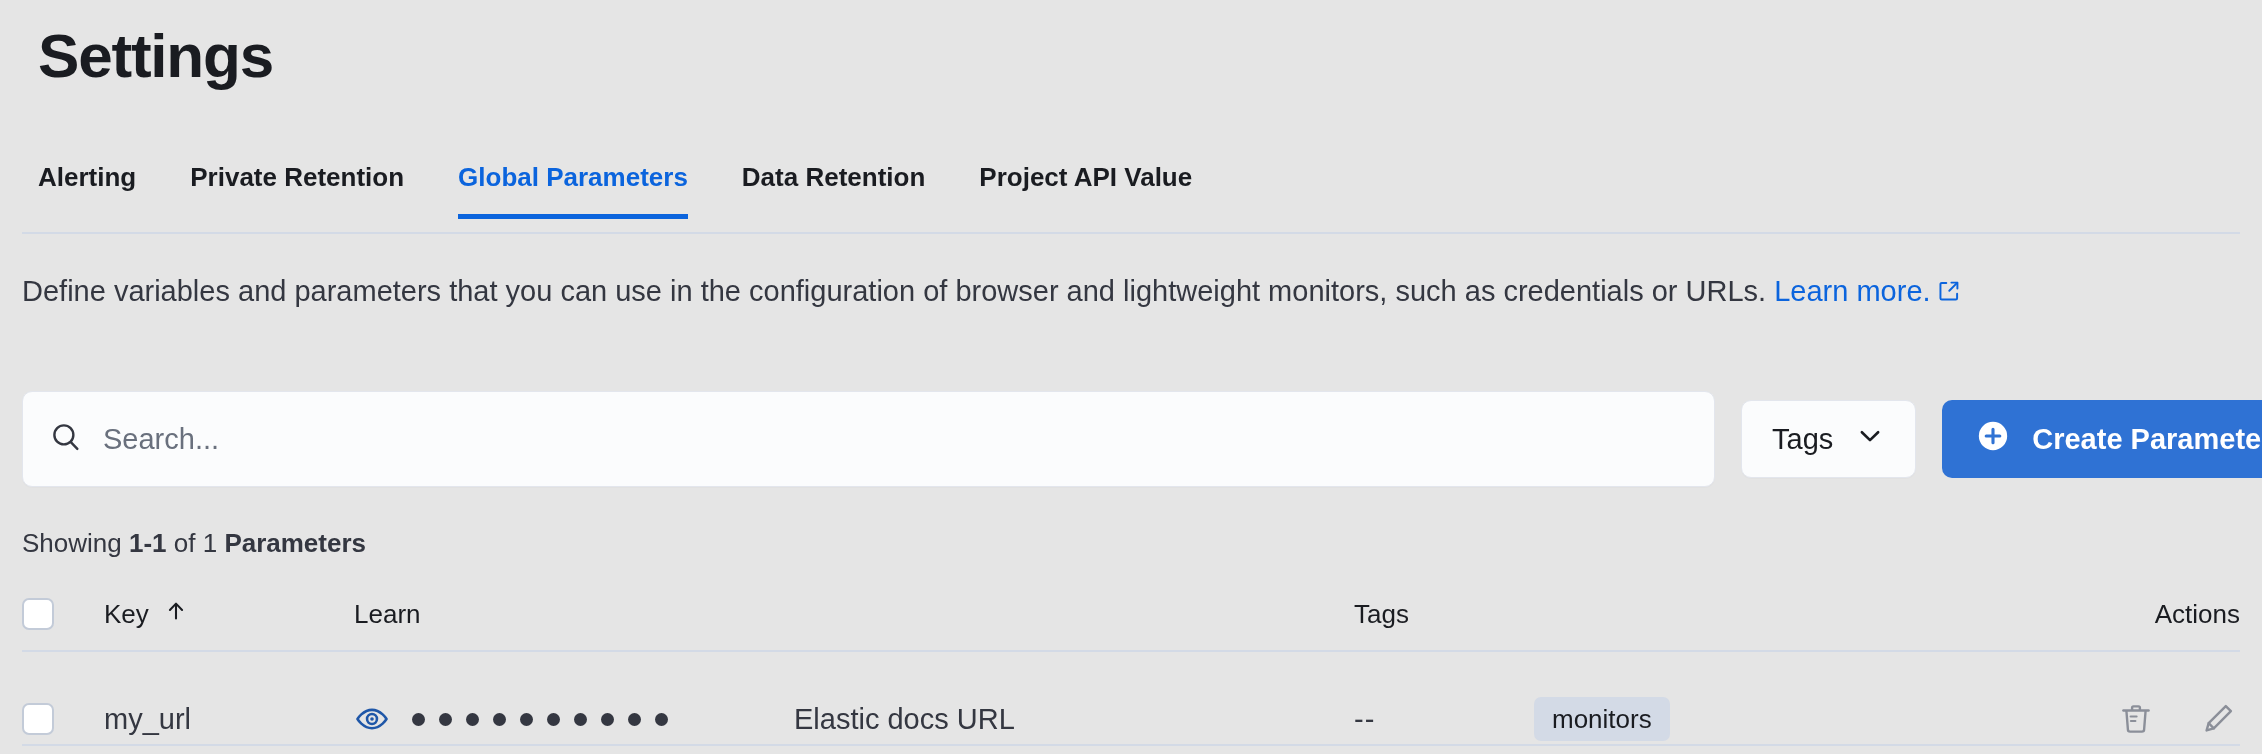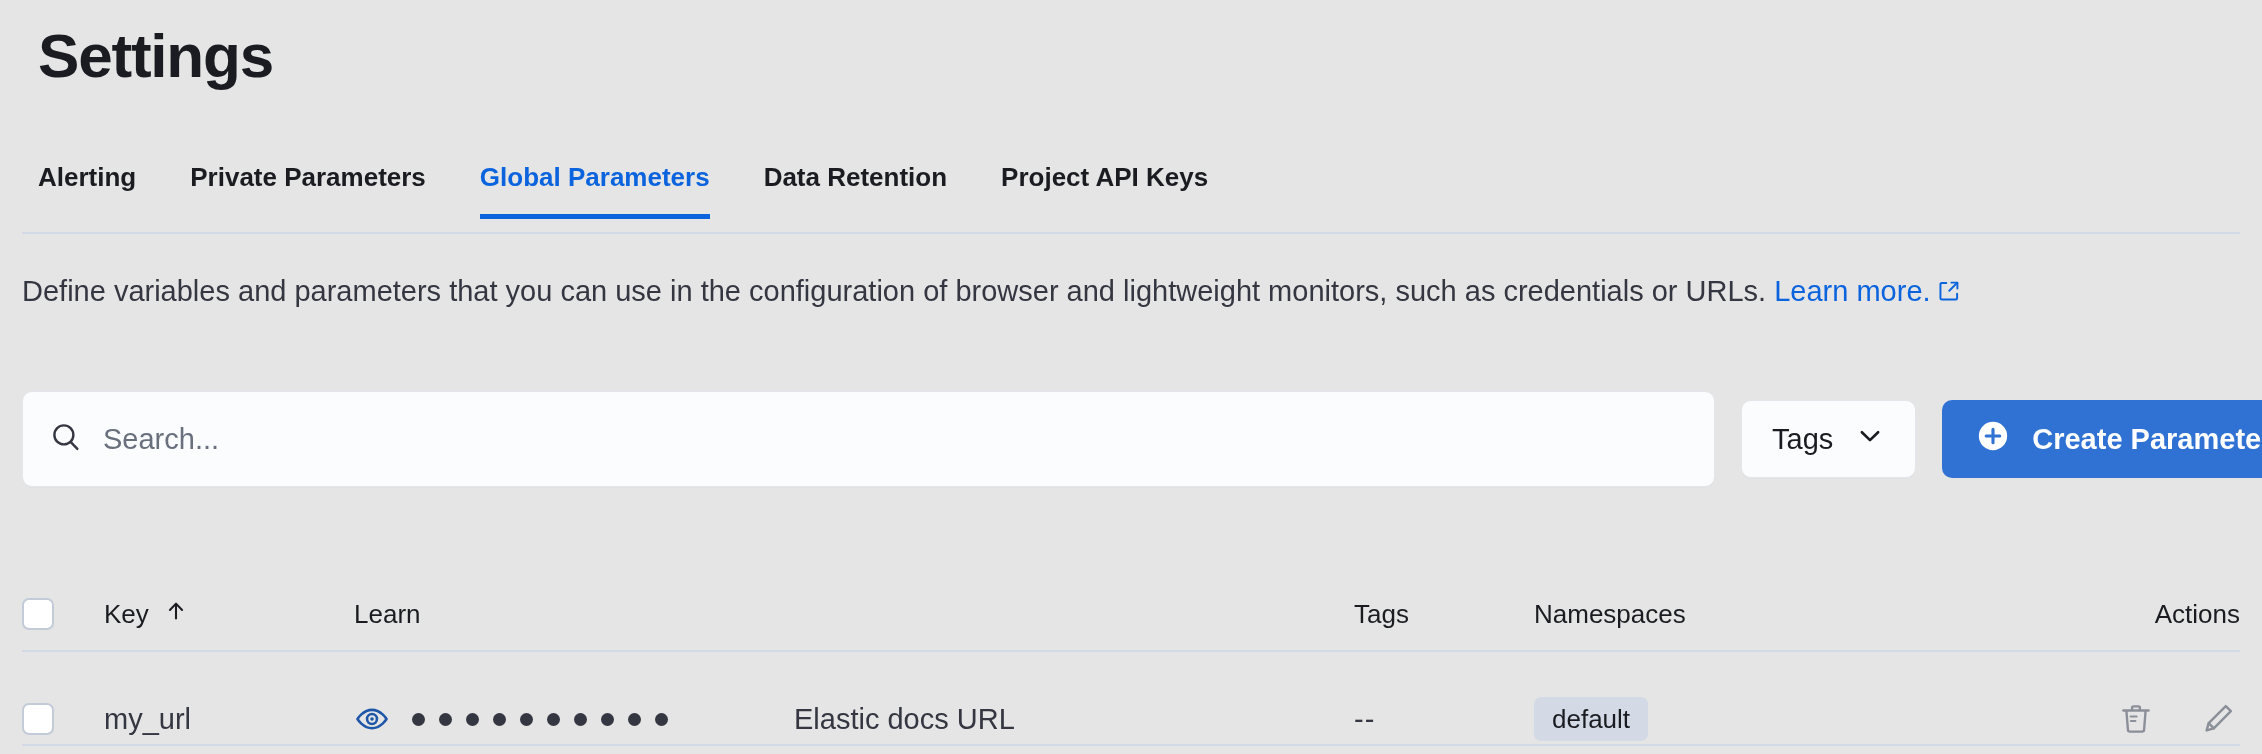--- a/index.html
+++ b/index.html
@@ -292,24 +292,24 @@
 </style>
 </head>
 <body>
 
 <div class="page">
 
   <h1 class="page-title">Settings</h1>
 
   <div class="tabs">
     <div class="tab">Alerting</div>
-    <div class="tab">Private Parameters</div>
+    <div class="tab">Private Retention</div>
     <div class="tab active">Global Parameters</div>
     <div class="tab">Data Retention</div>
-    <div class="tab">Project API Keys</div>
+    <div class="tab">Project API Value</div>
   </div>
   <div class="tabs-rule"></div>
 
   <div class="description">
     <span>Define variables and parameters that you can use in the configuration of browser and lightweight monitors, such as credentials or URLs.</span>
     <a class="link" href="#"><span>Learn more.</span></a><span class="ext-icon"><svg width="24" height="24" viewBox="0 0 16 16" fill="none">
           <path d="M6.2 2.6h-3a.9.9 0 0 0-.9.9v9.3c0 .5.4.9.9.9h9.3c.5 0 .9-.4.9-.9v-3" stroke="#0b64dd" stroke-width="1.3" stroke-linecap="round"></path>
           <path d="M9.6 2.4h4v4" stroke="#0b64dd" stroke-width="1.3" stroke-linecap="round" stroke-linejoin="round"></path>
           <path d="M13.4 2.6 8.2 7.8" stroke="#0b64dd" stroke-width="1.3" stroke-linecap="round"></path>
         </svg></span>
@@ -341,20 +341,21 @@
         <svg width="34" height="34" viewBox="0 0 24 24" fill="none">
           <circle cx="12" cy="12" r="10" fill="#ffffff"></circle>
           <path d="M12 7.2v9.6M7.2 12h9.6" stroke="#2f72d4" stroke-width="2.2" stroke-linecap="round"></path>
         </svg>
       </span>
       <span>Create Parameter</span>
     </button>
 
   </div>
 
+  <div class="showing"><span>Showing </span><b>1-1</b><span> of 1 </span><b>Parameters</b></div>
 
   <div class="table">
 
     <div class="trow head">
       <div class="cell c-check">
         <div class="checkbox"></div>
       </div>
       <div class="cell c-key">
         <div class="th">
           <span>Key</span>
@@ -368,25 +369,20 @@
       <div class="cell c-value">
         <div class="th">
             <span>Learn</span>
           </div>
       </div>
       <div class="cell c-tags">
         <div class="th">
             <span>Tags</span>
           </div>
       </div>
-      <div class="cell c-ns">
-        <div class="th">
-            <span>Namespaces</span>
-          </div>
-      </div>
       <div class="cell c-act">
         <div class="th plain">
             <span>Actions</span>
           </div>
       </div>
     </div>
 
     <div class="thead-rule"></div>
 
     <div class="trow data" style="margin-top:22px;">
@@ -422,21 +418,21 @@
 
       <div class="cell c-desc">
         <span class="td">Elastic docs URL</span>
       </div>
 
       <div class="cell c-tags">
         <span class="td dash">--</span>
       </div>
 
       <div class="cell c-ns">
-        <span class="badge">default</span>
+        <span class="badge">monitors</span>
       </div>
 
       <div class="cell c-act">
         <span class="icon-btn">
           <svg width="36" height="36" viewBox="0 0 24 24" fill="none">
             <path d="M3.6 6.3h16.8" stroke="#8b8f99" stroke-width="1.6" stroke-linecap="round"></path>
             <path d="M9.4 6.1V4.5c0-.5.4-.9.9-.9h3.4c.5 0 .9.4.9.9v1.6" stroke="#8b8f99" stroke-width="1.6" stroke-linejoin="round"></path>
             <path d="M5.6 6.5 6.6 19c0 .8.7 1.4 1.5 1.4h7.8c.8 0 1.5-.6 1.5-1.4l1-12.5" stroke="#8b8f99" stroke-width="1.6" stroke-linejoin="round"></path>
             <path d="M8.4 10.3h4M8.6 13.3h3" stroke="#8b8f99" stroke-width="1.4" stroke-linecap="round"></path>
           </svg>

